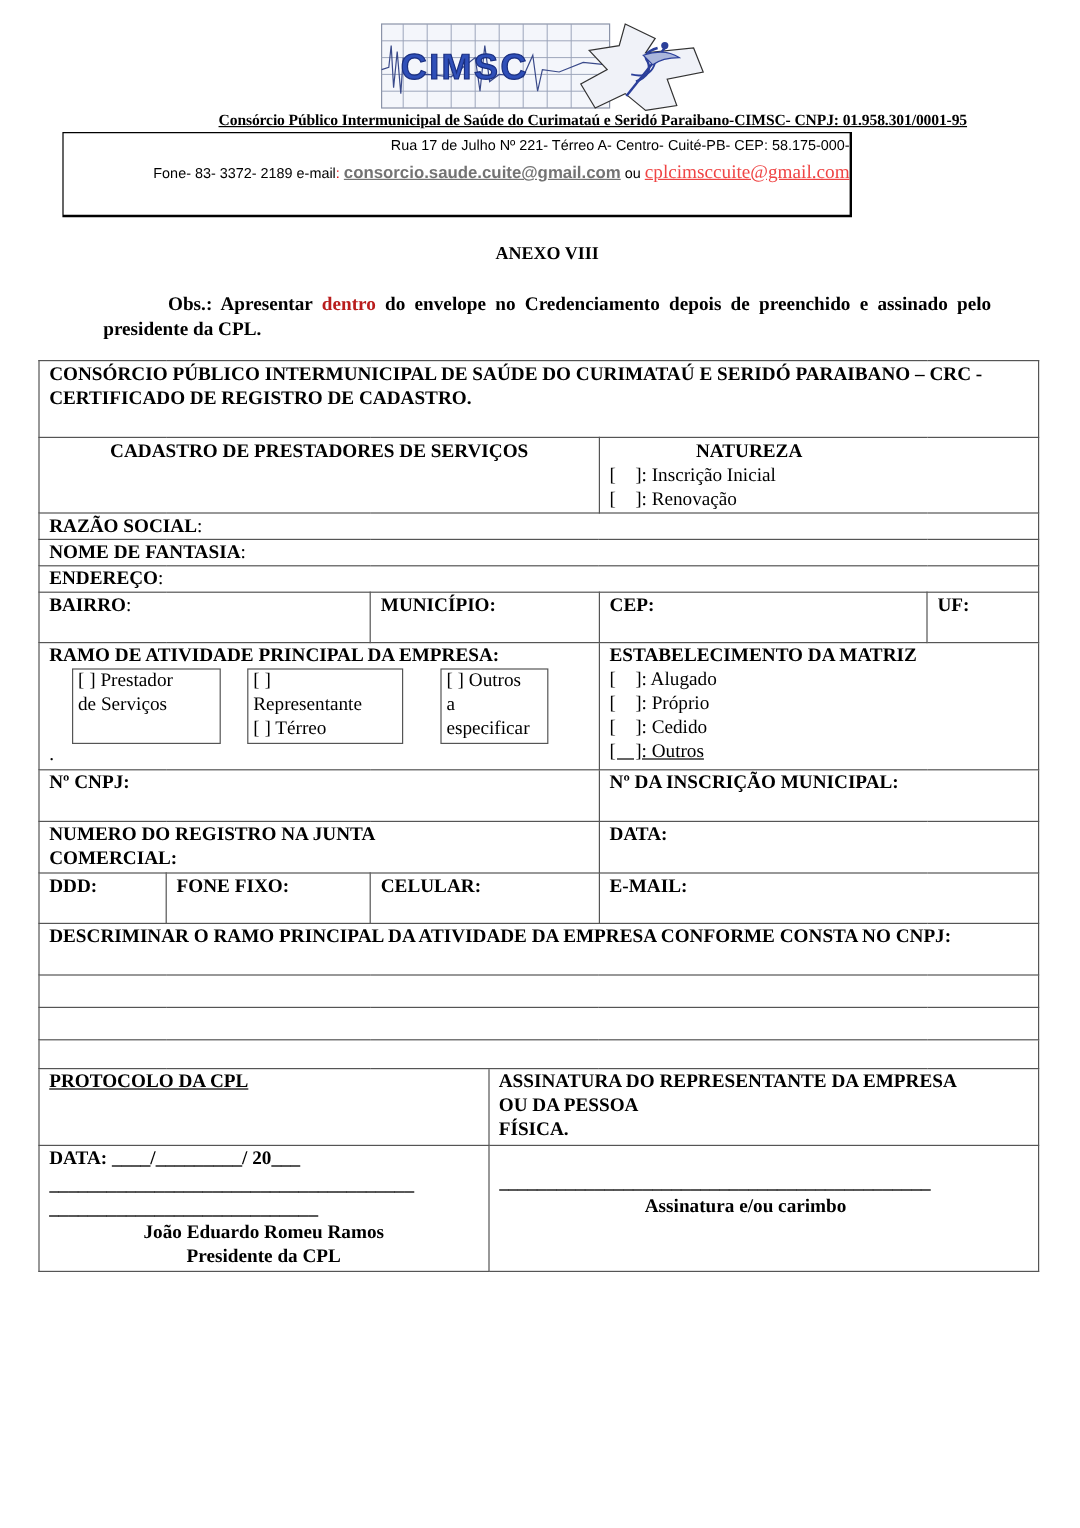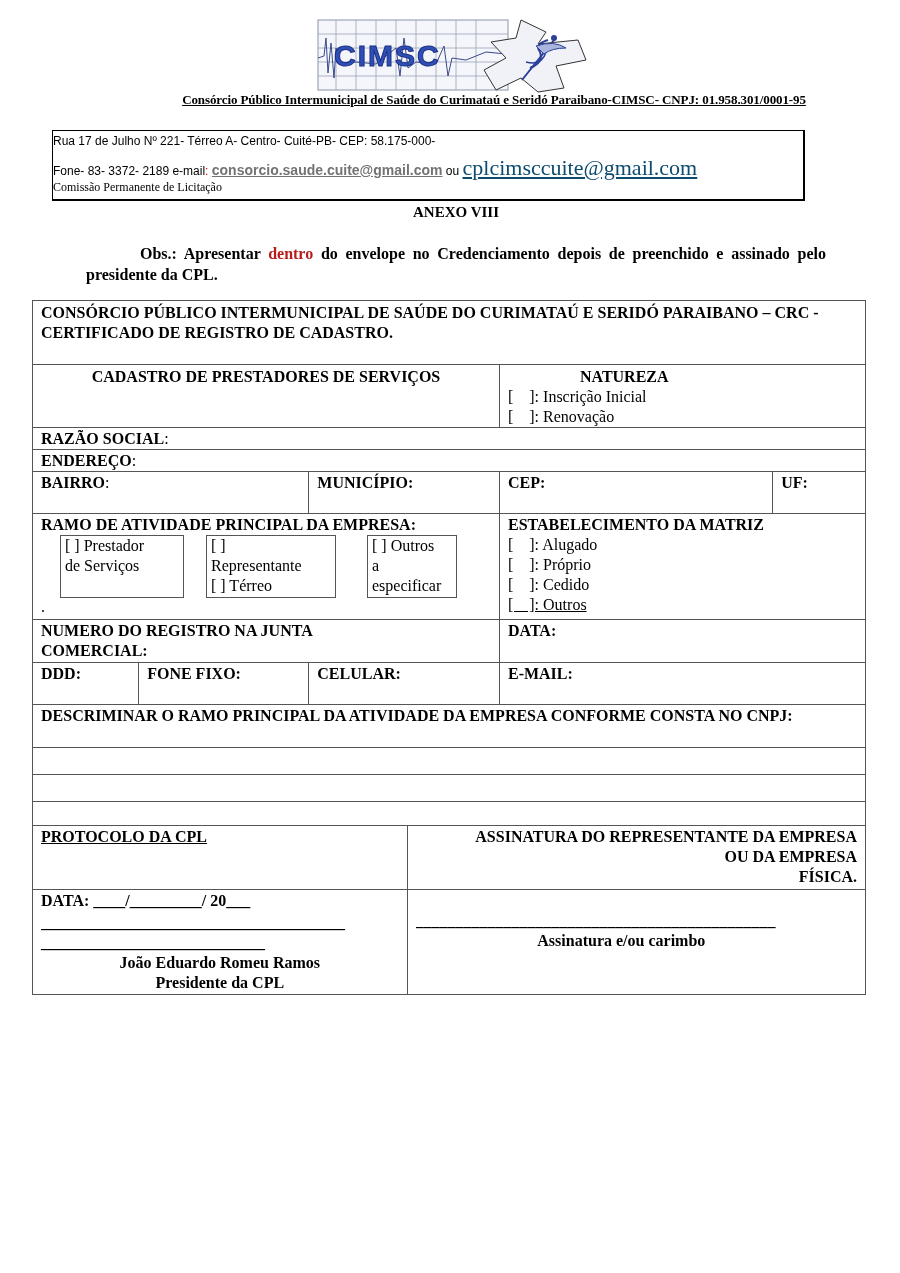--- a/index.html
+++ b/index.html
@@ -9,28 +9,28 @@
   .logo { position: absolute; left: 316px; top: 18px; width: 280px; height: 76px; }
 
   .org-line {
     position: absolute; left: 0; width: 900px; top: 92px; text-align: center;
     font-family: "Liberation Serif", serif; font-weight: bold; font-size: 13px;
     text-decoration: underline; letter-spacing: -0.1px;
   }
   .org-line span { margin-left: 88px; }
 
   .addr-box {
-    position: absolute; left: 52px; top: 110px; width: 753px; height: 71px;
-    border: 1px solid #000; border-right-width: 2px; border-bottom-width: 2px; text-align: left; margin-top: 20px;
+    position: absolute; left: 52px; top: 110px; width: 658px; height: 71px;
+    border: 1px solid #000; border-right-width: 2px; border-bottom-width: 2px; text-align: right;
   }
   .addr-line1 { position: absolute; top: 3px; left: 0; right: 0; font-family: "Liberation Sans", sans-serif; font-size: 12px; }
   .addr-line2 { position: absolute; top: 24px; left: 0; right: 0; font-family: "Liberation Sans", sans-serif; font-size: 12px; }
   .addr-line2 .red { color: #e00000; }
   .addr-line2 .email1 { color: #737373; font-weight: bold; text-decoration: underline; font-size: 14px; }
-  .addr-line2 .email2 { color: #0c4a6e; font-family: "Liberation Serif", serif; text-decoration: underline; font-size: 22px; }
+  .addr-line2 .email2 { color: #ef4444; font-family: "Liberation Serif", serif; text-decoration: underline; font-size: 16px; }
   .addr-line3 { position: absolute; top: 49px; left: 0; right: 0; font-family: "Liberation Serif", serif; font-size: 12px; }
 
   .annex-title { position: absolute; top: 204px; left: 0; width: 900px; text-align: center; font-weight: bold; font-size: 15px; }
   .annex-title span { margin-left: 12px; }
 
   .obs {
     position: absolute; left: 86px; top: 243px; width: 740px; font-weight: bold; font-size: 16px;
     line-height: 21px; text-align: justify; text-indent: 54px;
   }
   .obs .red { color: #b91c1c; }
@@ -84,21 +84,20 @@
 <div class="org-line"><span>Consórcio Público Intermunicipal de Saúde do Curimataú e Seridó Paraibano-CIMSC- CNPJ: 01.958.301/0001-95</span></div>
 
 <div class="addr-box">
   <div class="addr-line1">Rua 17 de Julho Nº 221- Térreo A- Centro- Cuité-PB- CEP: 58.175-000-</div>
   <div class="addr-line2">
     <span>Fone- 83- 3372- 2189 e-mail</span><span class="red">:</span>
     <a class="email1">consorcio.saude.cuite@gmail.com</a>
     <span>ou</span>
     <a class="email2">cplcimsccuite@gmail.com</a>
   </div>
-  <div class="addr-line3">Comissão Permanente de Licitação</div>
 </div>
 
 <div class="annex-title"><span>ANEXO VIII</span></div>
 
 <div class="obs">
   <span>Obs.: Apresentar </span><span class="red">dentro</span><span> do envelope no Credenciamento depois de preenchido e assinado pelo presidente da CPL.</span>
 </div>
 
 <div class="form">
   <table class="f">
@@ -117,20 +116,23 @@
     <tr>
       <td colspan="4" class="b center" style="height:63px; padding-top:2px;">CADASTRO DE PRESTADORES DE SERVIÇOS</td>
       <td colspan="2" style="padding-top:2px;">
         <div class="b" style="padding-left:72px;">NATUREZA</div>
         <div style="white-space:pre;">[    ]: Inscrição Inicial</div>
         <div style="white-space:pre;">[    ]: Renovação</div>
       </td>
     </tr>
     <tr>
       <td colspan="6"><span class="b">RAZÃO SOCIAL</span><span>:</span></td>
+    </tr>
+    <tr>
+      <td colspan="6"><span class="b">NOME DE FANTASIA</span><span>:</span></td>
     </tr>
     <tr>
       <td colspan="6"><span class="b">ENDEREÇO</span><span>:</span></td>
     </tr>
     <tr>
       <td colspan="2" style="height:42px;margin-left:48px;"><span class="b">BAIRRO</span><span>:</span></td>
       <td colspan="2" class="b">MUNICÍPIO:</td>
       <td class="b">CEP:</td>
       <td class="b">UF:</td>
     </tr>
@@ -157,20 +159,24 @@
       </td>
       <td colspan="2">
         <div class="b">ESTABELECIMENTO DA MATRIZ</div>
         <div style="white-space:pre;">[    ]: Alugado</div>
         <div style="white-space:pre;">[    ]: Próprio</div>
         <div style="white-space:pre;">[    ]: Cedido</div>
         <div style="white-space:pre;text-decoration:underline;">[    ]: Outros</div>
       </td>
     </tr>
     <tr>
+      <td colspan="4" class="b" style="height:43px;">Nº CNPJ:</td>
+      <td colspan="2" class="b">Nº DA INSCRIÇÃO MUNICIPAL:</td>
+    </tr>
+    <tr>
       <td colspan="4" class="b" style="height:43px; padding-right:120px;">NUMERO DO REGISTRO NA JUNTA COMERCIAL:</td>
       <td colspan="2" class="b">DATA:</td>
     </tr>
     <tr>
       <td class="b" style="height:42px;">DDD:</td>
       <td colspan="1" class="b" style="width:172px;">FONE FIXO:</td>
       <td colspan="2" class="b">CELULAR:</td>
       <td colspan="2" class="b">E-MAIL:</td>
     </tr>
     <tr>
@@ -189,23 +195,23 @@
     </table>
 
   <table class="f" style="border-top:none;">
     <colgroup>
         <col style="width:375px">
         <col style="width:459px">
       </colgroup>
     <tbody>
         <tr>
       <td class="b" style="height:63px; border-top:none;text-decoration:underline;">PROTOCOLO DA CPL</td>
-      <td class="b" style="border-top:none;text-align:right;">
+      <td class="b" style="border-top:none;">
         <div>ASSINATURA DO REPRESENTANTE DA EMPRESA</div>
-        <div>OU DA EMPRESA</div>
+        <div>OU DA PESSOA</div>
         <div>FÍSICA.</div>
       </td>
     </tr>
     <tr>
       <td class="b" style="height:105px;">
         <div style="white-space:pre;">DATA: ____/_________/ 20___</div>
         <div style="white-space:pre; overflow:hidden; margin-top:2px;">______________________________________</div>
         <div style="white-space:pre;">____________________________</div>
         <div class="center">João Eduardo Romeu Ramos</div>
         <div class="center">Presidente da CPL</div>

